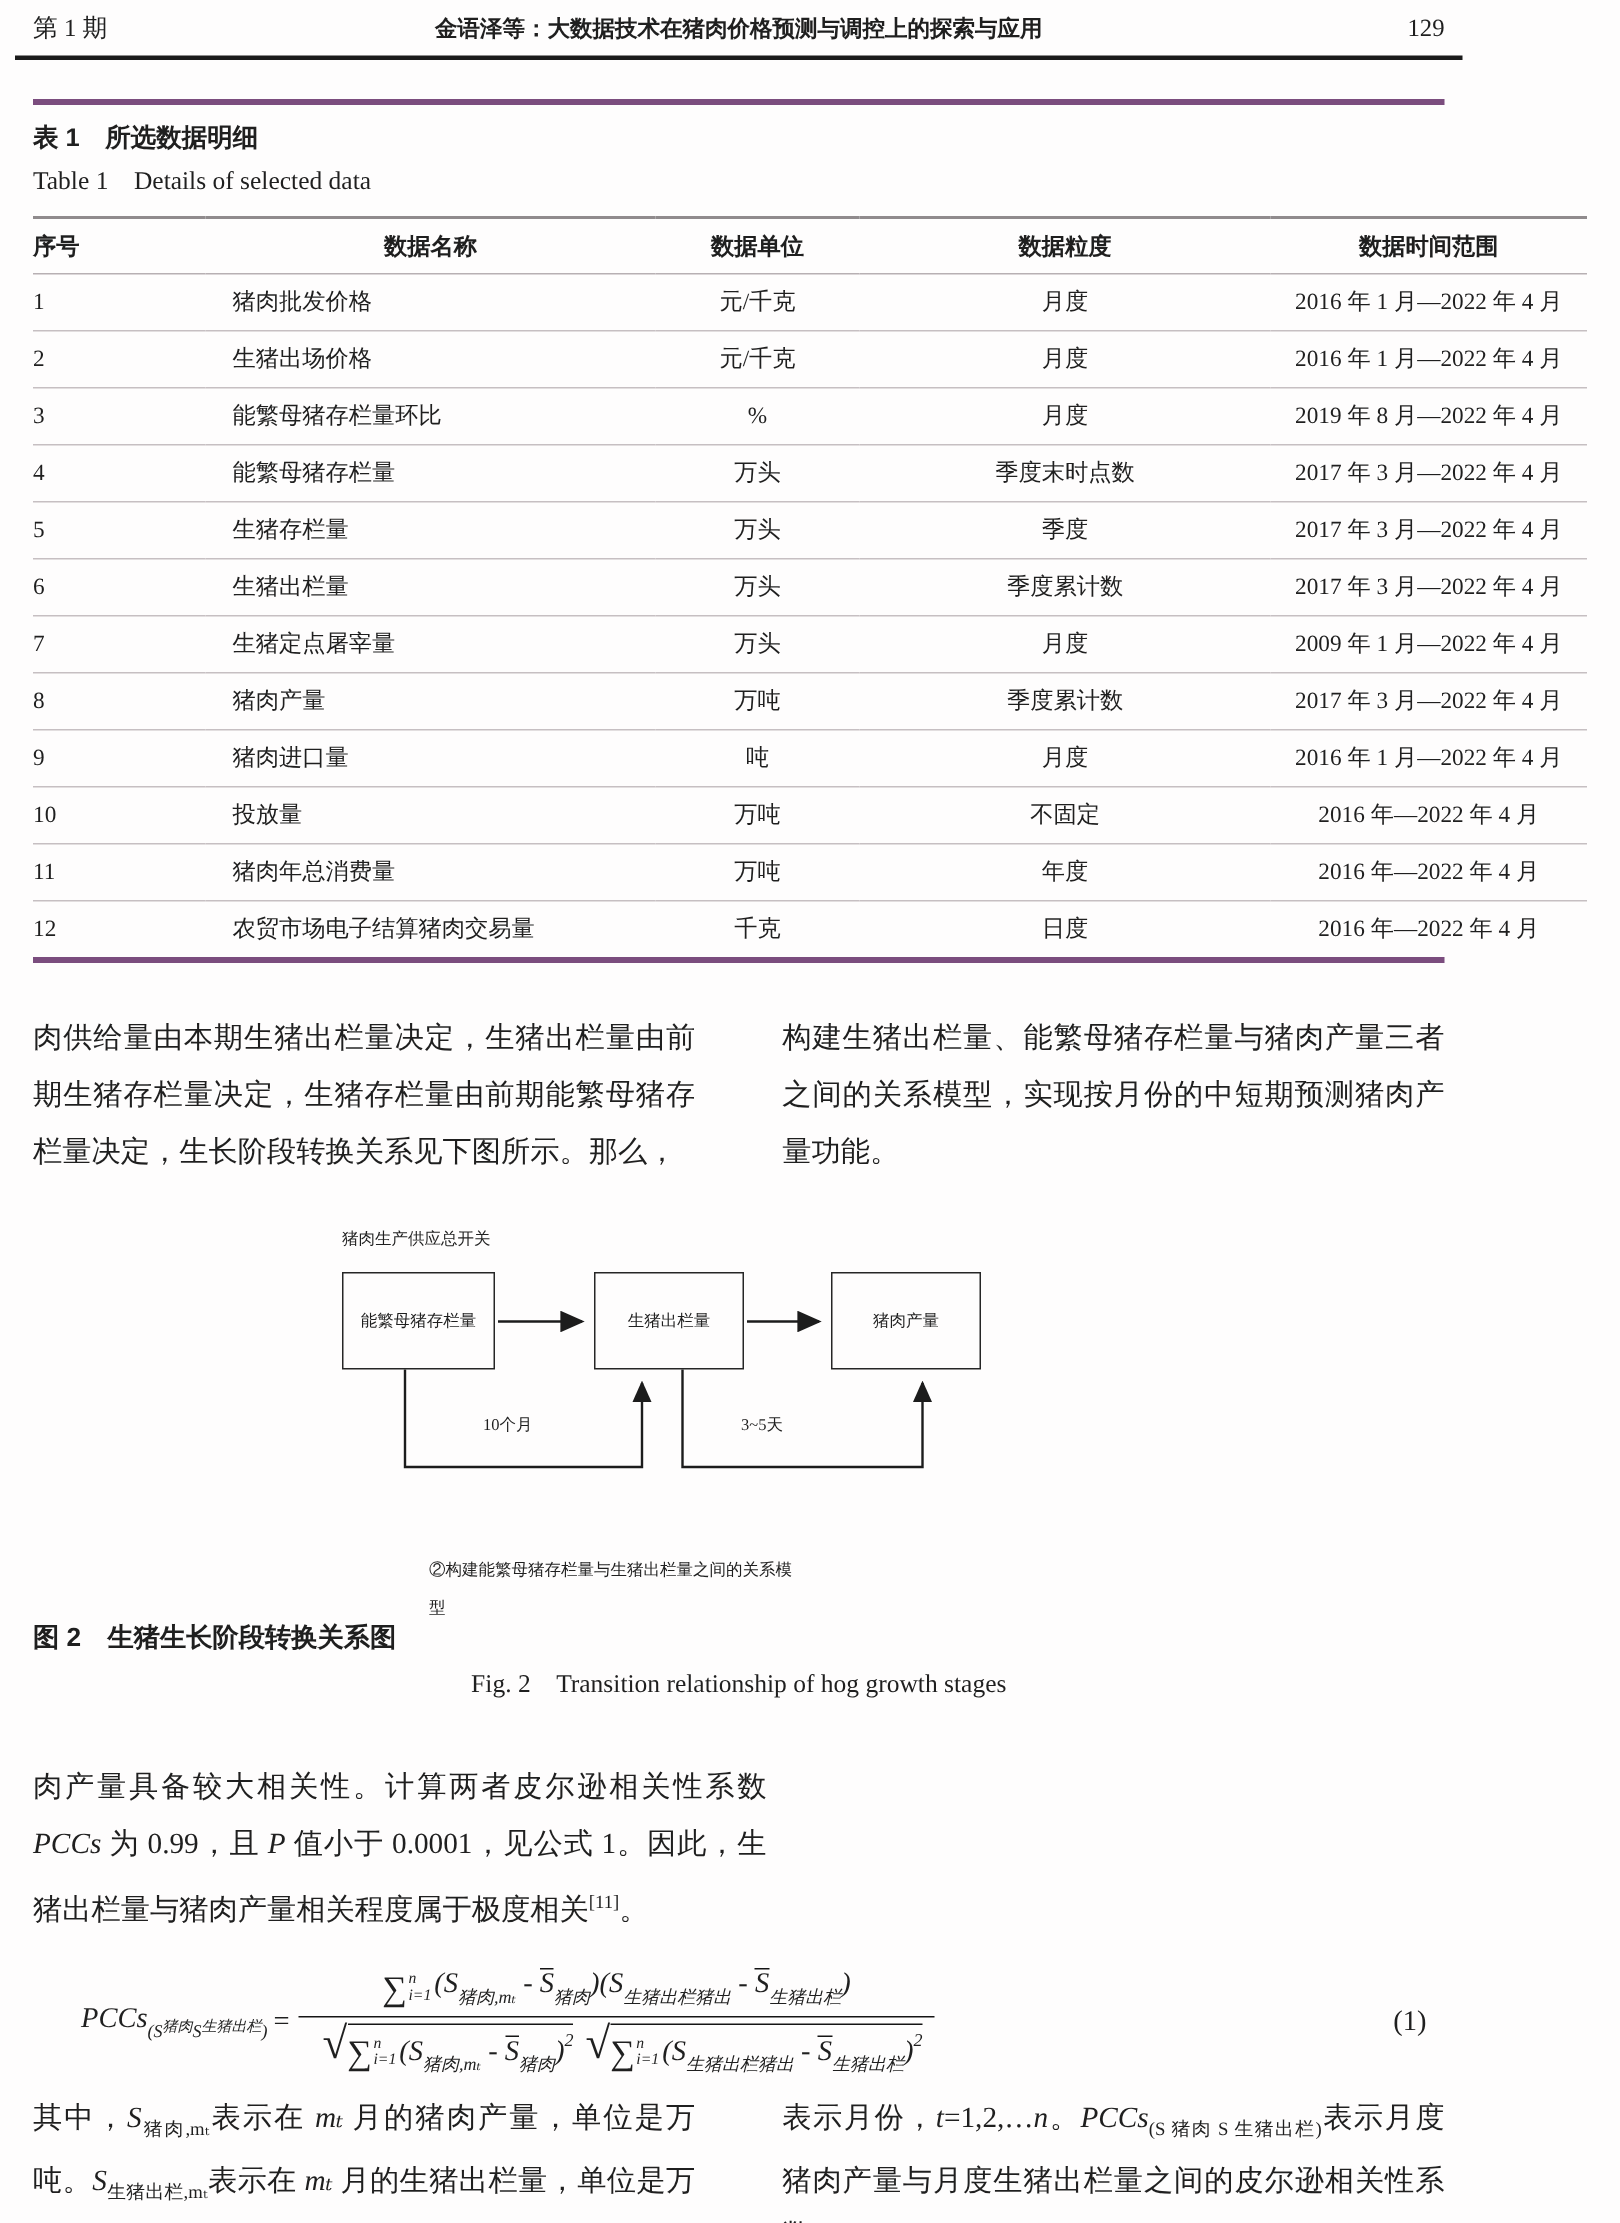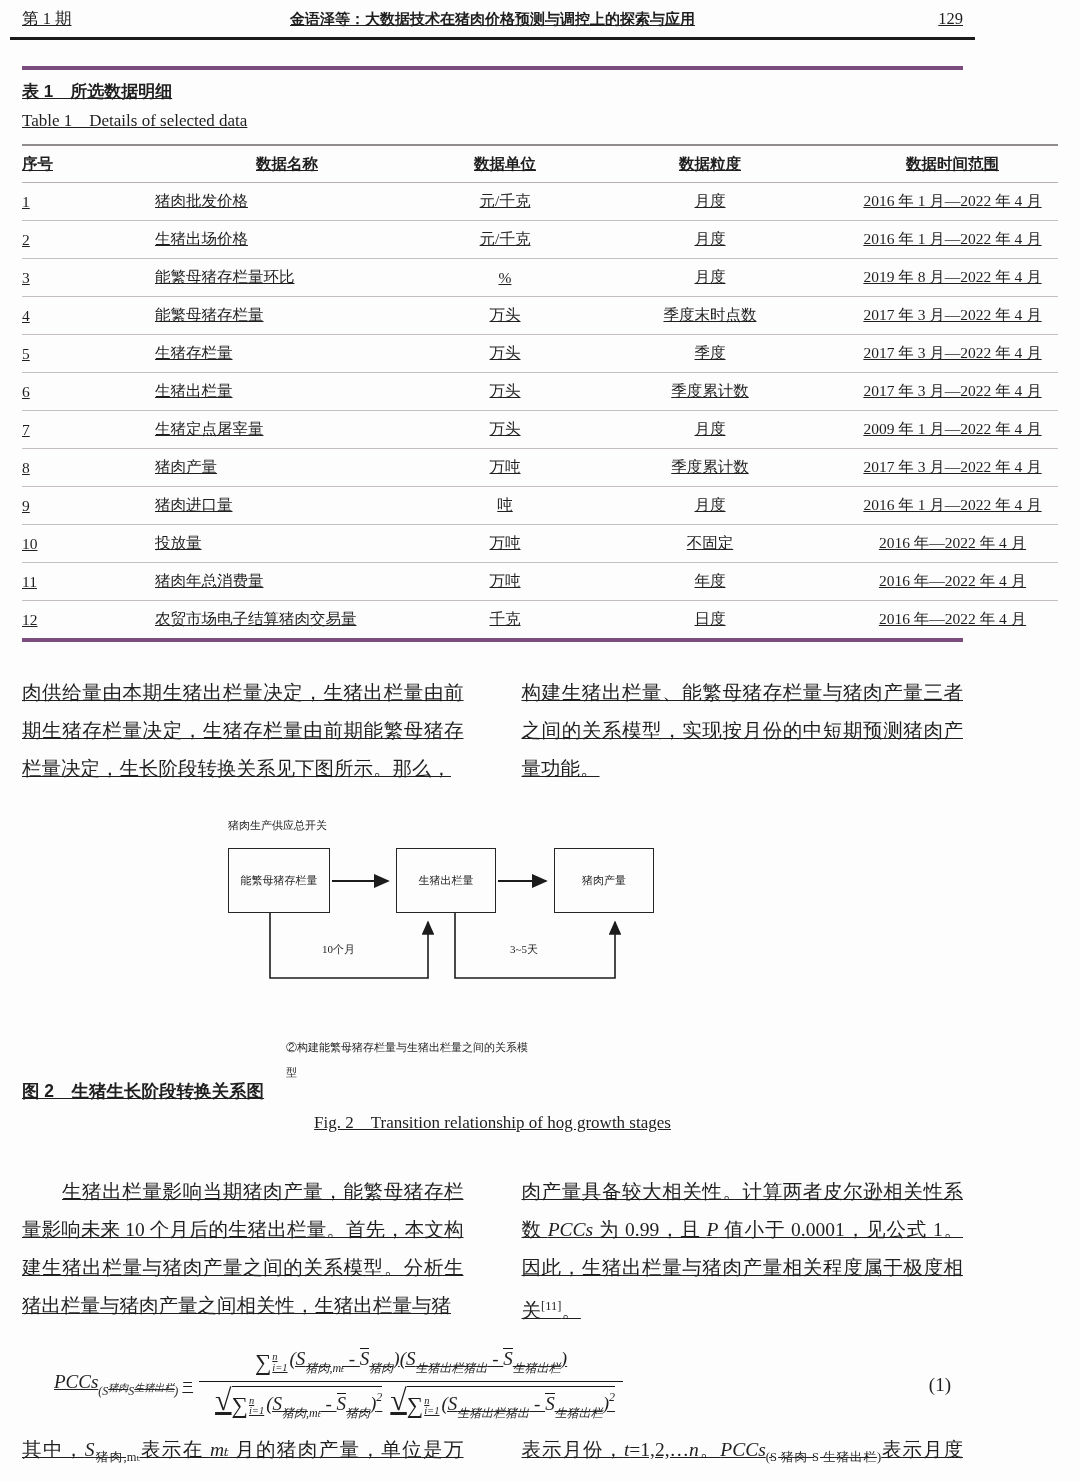--- a/index.html
+++ b/index.html
@@ -1,21 +1,21 @@
 <!DOCTYPE html>
 <html><head>
 <meta charset="utf-8">
 <style>
   html,body{margin:0;padding:0;}
   body{
     width:1080px;height:1482px;overflow:hidden;
     background:#fefdfd;color:#1f1f1f;
     font-family:"Liberation Serif","DejaVu Serif",serif;
   }
-  .page{position:relative;padding:8px 22px 0;box-sizing:border-box;width:985px;height:1482px;text-decoration:underline;}
+  .page{position:relative;padding:8px 22px 0;box-sizing:border-box;width:985px;height:1482px;}
 
   
   .running-head{display:flex;align-items:baseline;font-size:16.5px;}
   .rh-issue{width:120px;}
   .rh-title{flex:1;text-align:center;font-family:"Liberation Sans","DejaVu Sans",sans-serif;font-weight:bold;font-size:15px;}
   .rh-page{width:120px;text-align:right;}
   .head-rule{height:3px;background:#1b1b1b;margin:7px -12px 0;}
 
   
   .accent-rule{height:4px;background:#7b4d7e;}
@@ -46,21 +46,21 @@
   .diagram{position:relative;height:245px;margin-top:30px;font-size:11px;}
   .dsvg{position:absolute;left:0;top:0;}
   .dswitch{position:absolute;left:206px;top:0;}
   .dbox{position:absolute;top:30px;height:65px;border:1.5px solid #262626;box-sizing:border-box;
     display:flex;align-items:center;justify-content:center;background:transparent;}
   .dbox1{left:206px;width:102px;}
   .dbox2{left:374px;width:100px;}
   .dbox3{left:532px;width:100px;}
   .dlabel{position:absolute;top:124px;}
   .dlabel1{left:300px;}
-  .dlabel2{left:488px;}
+  .dlabel2{left:472px;}
   .dnote{position:absolute;top:182px;width:242px;line-height:25px;}
   .dnote1{left:264px;margin-top:35px;}
   .dnote2{left:441px;}
   .fig-cap-cn{margin-top:16px;font-family:"Liberation Sans","DejaVu Sans",sans-serif;font-weight:bold;font-size:17.5px;line-height:24px;}
   .fig-cap-en{margin-top:8px;text-align:center;font-size:17px;line-height:24px;}
 
   
   .formula-row{position:relative;margin-top:12px;height:86px;display:flex;align-items:center;font-size:19px;}
   .f-lhs{font-style:italic;margin-left:32px;white-space:nowrap;}
   .fs{font-size:12px;vertical-align:-7px;}
@@ -239,21 +239,20 @@
     <div class="dbox dbox2">生猪出栏量</div>
     <div class="dbox dbox3">猪肉产量</div>
     <div class="dlabel dlabel1">10个月</div>
     <div class="dlabel dlabel2">3~5天</div>
     <div class="dnote dnote1">②构建能繁母猪存栏量与生猪出栏量之间的关系模型</div>
   </div>
   <div class="fig-cap-cn">图 2　生猪生长阶段转换关系图</div>
   <div class="fig-cap-en">Fig. 2　Transition relationship of hog growth stages</div>
 
   <div class="two-col body2">
-    <div class="col indent">生猪出栏量影响当期猪肉产量，能繁母猪存栏量影响未来 10 个月后的生猪出栏量。首先，本文构建生猪出栏量与猪肉产量之间的关系模型。分析生猪出栏量与猪肉产量之间相关性，生猪出栏量与猪</div>
     <div class="col"><span>肉产量具备较大相关性。计算两者皮尔逊相关性系数 </span><span class="it">PCCs</span><span> 为 0.99，且 </span><span class="it">P</span><span> 值小于 0.0001，见公式 1。因此，生猪出栏量与猪肉产量相关程度属于极度相关</span><span class="tsup">[11]</span><span>。</span></div>
   </div>
 
   <div class="formula-row">
     <span class="f-lhs"><span>PCCs</span><span class="fs">(S</span><span class="fss">猪肉</span><span class="fs">S</span><span class="fss">生猪出栏</span><span class="fs">)</span></span>
     <span class="f-eq">=</span>
     <span class="frac">
       <span class="fnum">
           <span class="sig">
             <span class="sg">∑</span>

